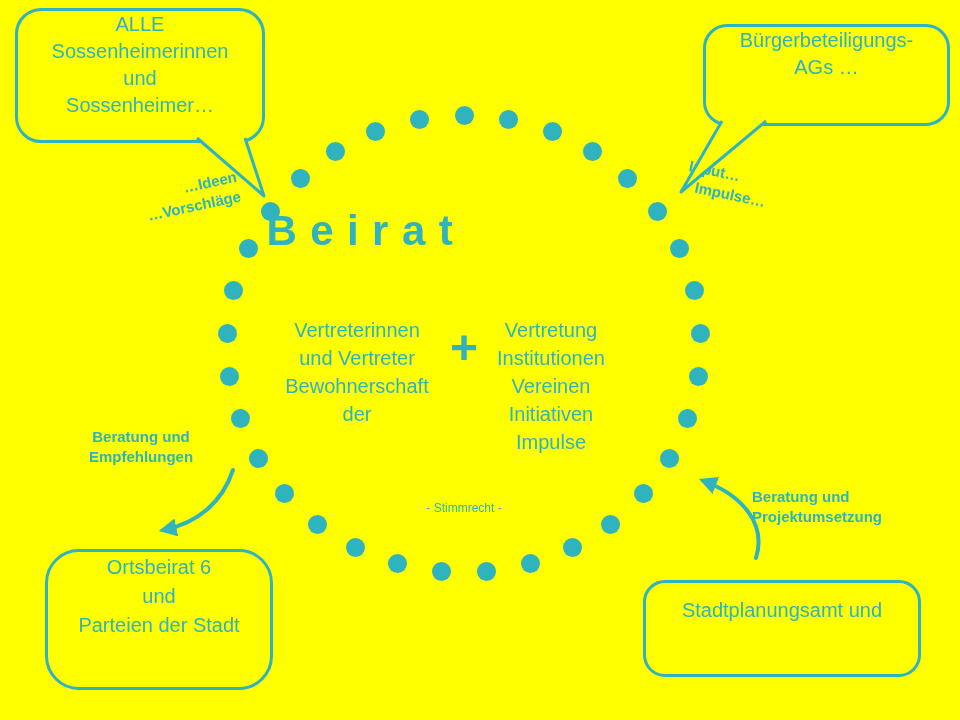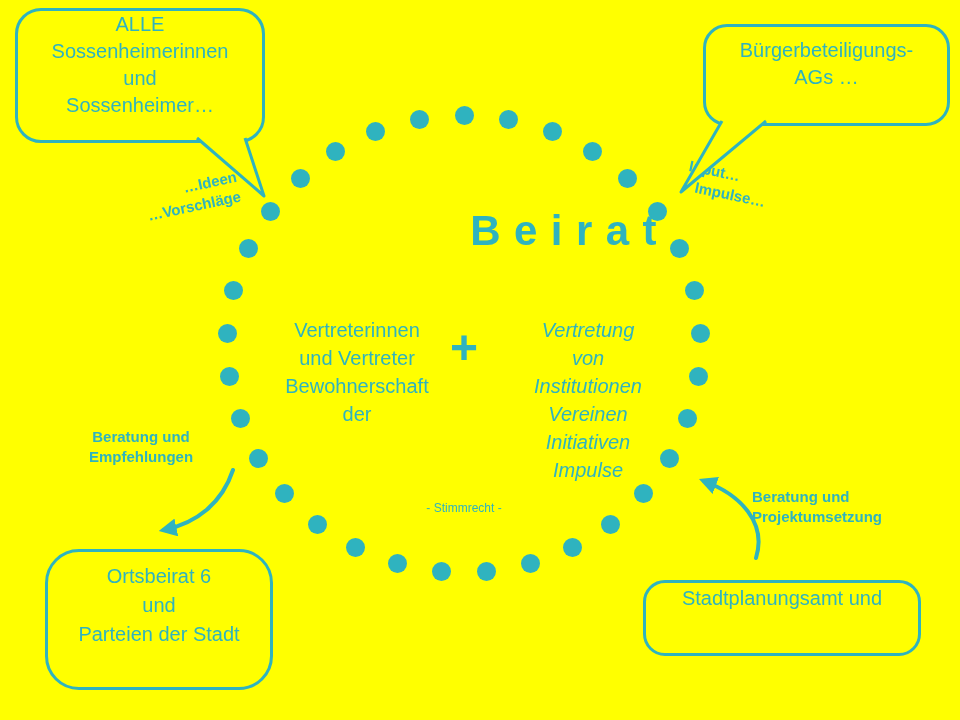--- a/index.html
+++ b/index.html
@@ -7,39 +7,39 @@
     --accent:#2fb3bf;
   }
   html,body{margin:0;padding:0;}
   body{background:#fff;font-family:"Liberation Sans",sans-serif;}
   .stage{
     position:relative;width:960px;height:720px;background:var(--bg);
     overflow:hidden;color:var(--accent);
   }
   .dot{position:absolute;width:19px;height:19px;border-radius:50%;background:var(--accent);}
   .title{
-    position:absolute;left:270px;top:207px;width:400px;text-align:right;
+    position:absolute;left:253px;top:207px;width:400px;text-align:left;
     font-size:42px;font-weight:bold;letter-spacing:0.32em;text-indent:0.32em;
   }
   .col{position:absolute;text-align:center;font-size:20px;line-height:28px;}
   .left-col{left:247px;top:316px;width:220px;}
-  .right-col{left:478px;top:316px;width:220px;font-style:italic;}
+  .right-col{left:441px;top:316px;width:220px;}
   .plus{
     position:absolute;left:434px;top:320px;width:60px;text-align:center;
     font-size:48px;font-weight:bold;
   }
   .stimmrecht{position:absolute;left:364px;top:501px;width:200px;text-align:center;font-size:12px;}
   .bubble,.box{
     position:absolute;background:var(--bg);border:3px solid var(--accent);
     text-align:center;font-size:20px;line-height:27px;box-sizing:border-box;
   }
   .bubble-tl{left:15px;top:8px;width:250px;height:135px;border-radius:26px;}
-  .bubble-tr{left:703px;top:24px;width:247px;height:102px;border-radius:24px;padding-top:10px;}
-  .box-bl{left:45px;top:549px;width:228px;height:141px;border-radius:34px;padding-top:10px;line-height:29px;}
-  .box-br{left:643px;top:580px;width:278px;height:76px;border-radius:22px;line-height:30px;}
+  .bubble-tr{left:703px;top:24px;width:247px;height:102px;border-radius:24px;}
+  .box-bl{left:45px;top:549px;width:228px;height:141px;border-radius:34px;padding-top:1px;line-height:29px;}
+  .box-br{left:643px;top:580px;width:278px;height:97px;border-radius:22px;padding-top:12px;line-height:30px;}
   .rot-label{position:absolute;font-size:15px;font-weight:bold;line-height:20px;}
   .ideas{left:110px;top:180px;width:130px;text-align:right;transform:rotate(-12deg);}
   .input{left:686px;top:168px;width:120px;text-align:left;transform:rotate(12deg);}
   .input div:nth-child(2){padding-left:10px;}
   .small-label{position:absolute;font-size:15px;font-weight:bold;line-height:20px;}
   .advice-left{left:76px;top:427px;width:130px;text-align:center;}
   .advice-right{left:752px;top:487px;width:175px;text-align:left;}
   .overlay{position:absolute;left:0;top:0;pointer-events:none;}
 </style>
 </head>
@@ -89,21 +89,20 @@
     <div>Vertreterinnen</div>
     <div>und Vertreter</div>
     <div>Bewohnerschaft</div>
     <div>der</div>
   </div>
 
   <div class="plus">+</div>
 
   <div class="col right-col">
     <div>Vertretung</div>
-    <div>von</div>
     <div>Institutionen</div>
     <div>Vereinen</div>
     <div>Initiativen</div>
     <div>Impulse</div>
   </div>
 
   <div class="stimmrecht">- Stimmrecht -</div>
 
   <div class="bubble bubble-tl">
     <div>ALLE</div>

